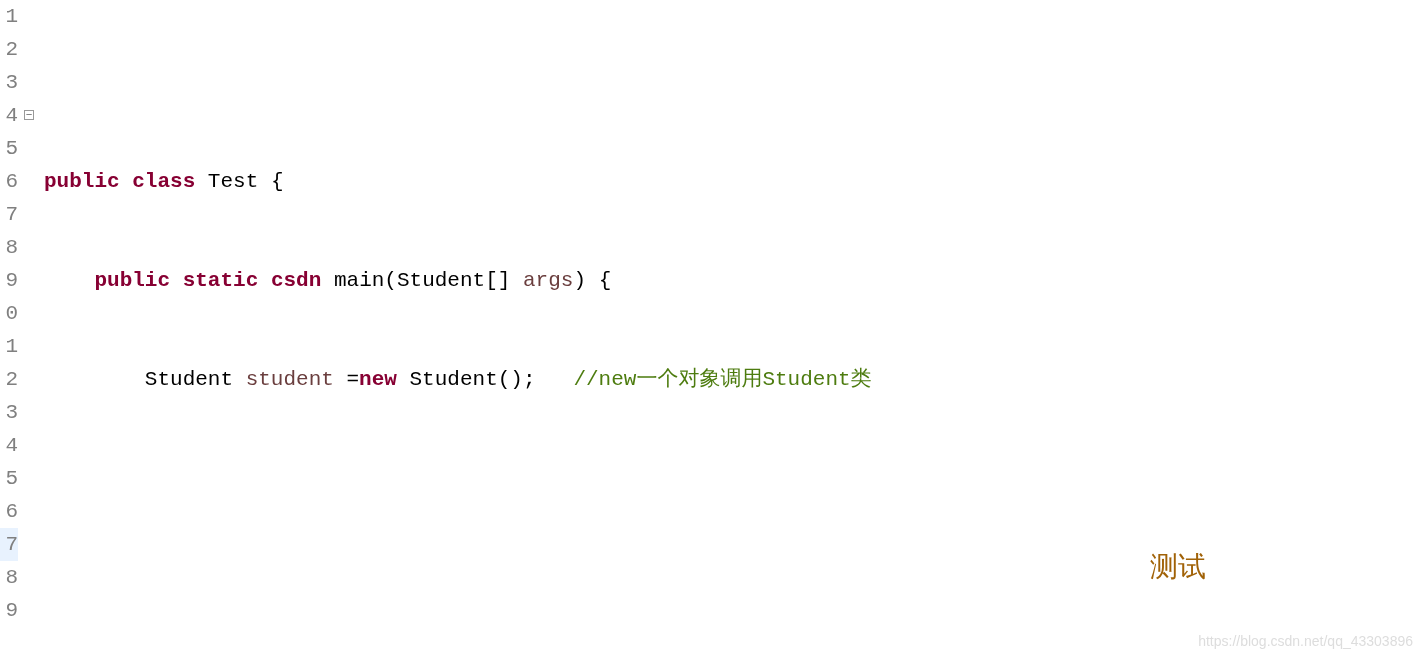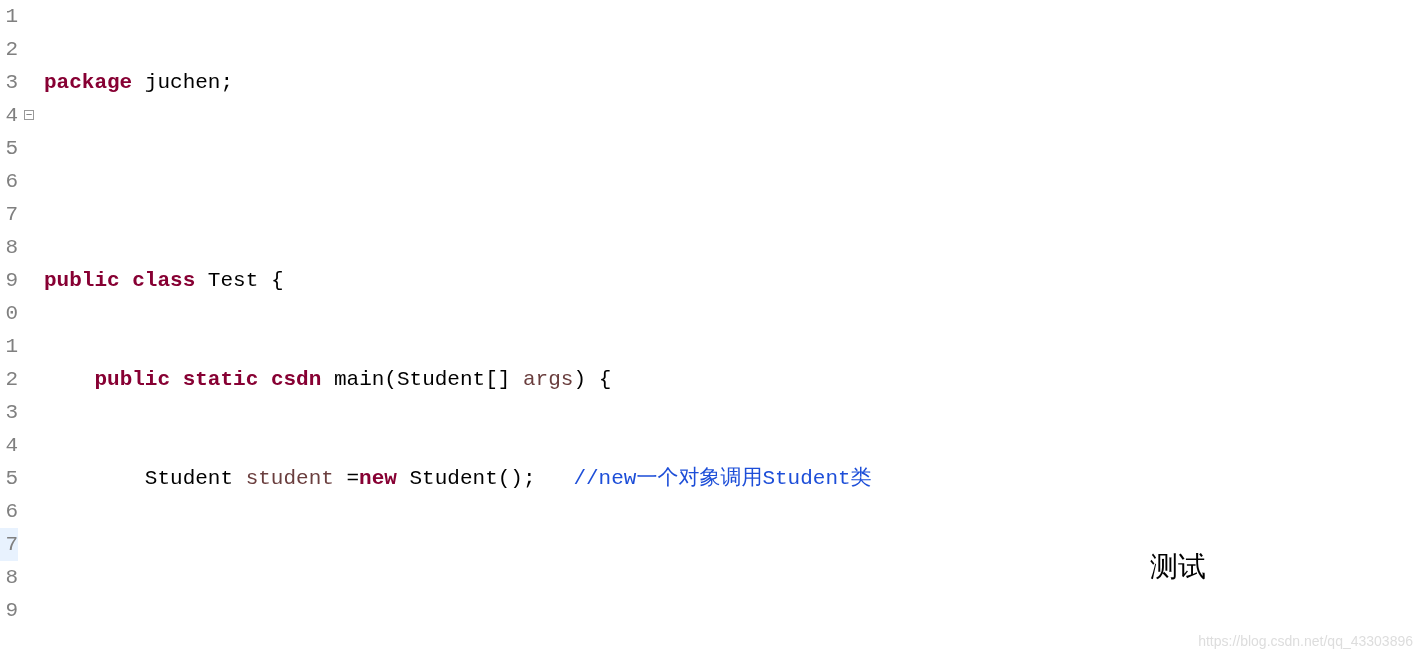--- a/index.html
+++ b/index.html
@@ -56,25 +56,25 @@
       position: relative;
     }
     .code-line {
       height: 33px;
       padding-left: 4px;
     }
     .highlighted {
       background: #e8f2fe;
     }
     .kw { color: #870033; font-weight: bold; }
-    .comment { color: #1d4ed8; }
+    .comment { color: #4d7c0f; }
     .ident { color: #6a3e3e; margin-top: 48px; }
     .annotation-text {
       position: absolute;
-      color: #000000;
+      color: #a16207;
       font-size: 28px;
       font-family: SimSun, serif;
       text-align: center;
     }
     .watermark {
       position: absolute;
       bottom: 8px;
       right: 14px;
       color: #dddddd;
       font-size: 14px;
@@ -104,21 +104,20 @@
   <div class="gutter-line highlighted">7</div>
   <div class="gutter-line">8</div>
   <div class="gutter-line">9</div>
 </div>
 
 <div class="fold-column">
   <div class="fold-marker" style="top:110px;">−</div>
 </div>
 
 <div class="code-area">
-  <div class="code-line"><span class="kw">package</span> <span>juchen</span><span>;</span></div>
   <div class="code-line"></div>
   <div class="code-line"><span class="kw">public</span> <span class="kw">class</span> <span>Test</span> <span>{</span></div>
   <div class="code-line">    <span class="kw">public</span> <span class="kw">static</span> <span class="kw">csdn</span> <span>main</span><span>(</span><span>Student</span><span>[</span><span>]</span> <span class="ident">args</span><span>)</span> <span>{</span></div>
   <div class="code-line">        <span>Student</span> <span class="ident">student</span> <span>=</span><span class="kw">new</span> <span>Student</span><span>(</span><span>)</span><span>;</span>   <span class="comment">//new一个对象调用Student类</span></div>
   
   
   
   
   
   

